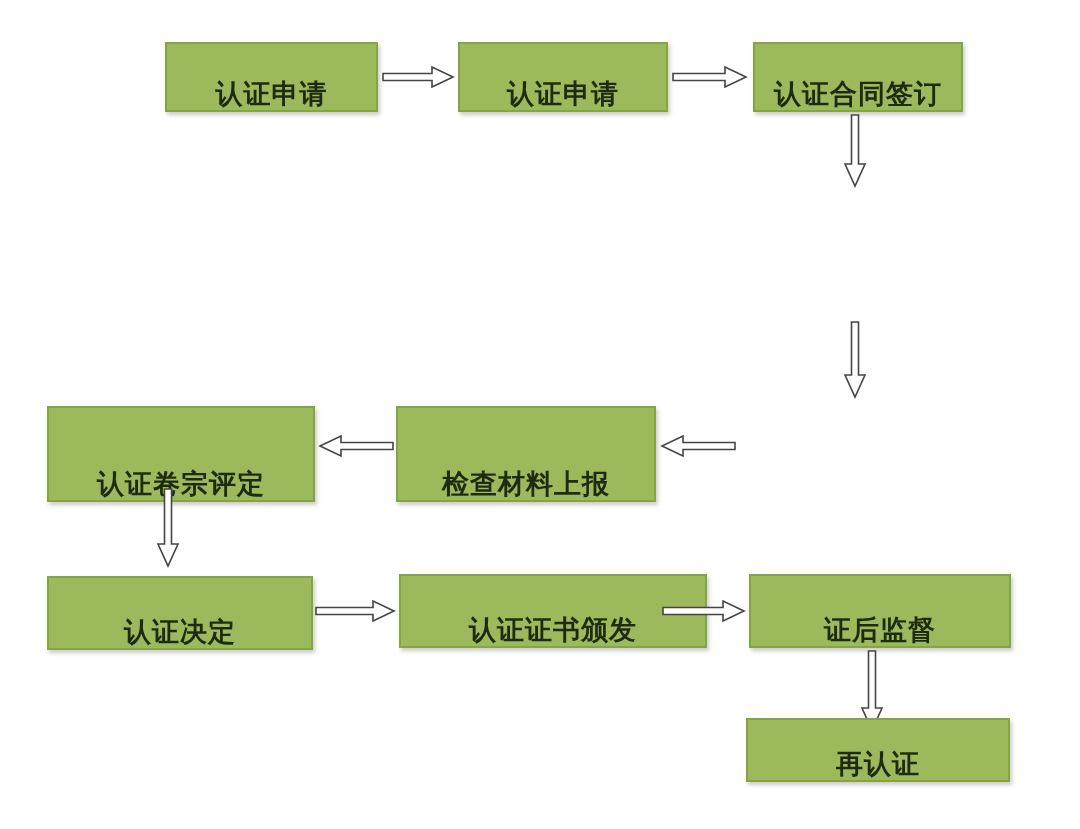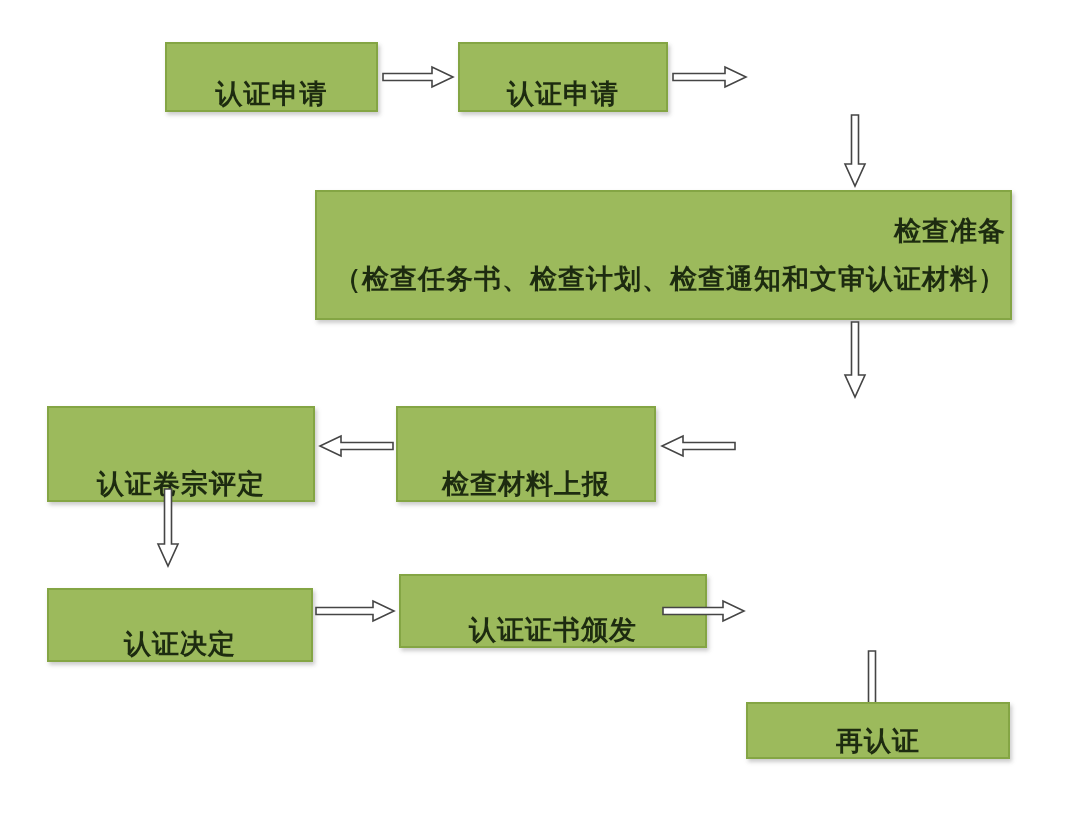--- a/index.html
+++ b/index.html
@@ -64,29 +64,28 @@
   </svg>
 
   <div class="node" style="left:458px; top:42px; width:210px; height:70px">
     <span>认证申请</span>
   </div>
 
   <svg class="arrow" style="left:672px; top:64px" width="76" height="26" viewBox="0 0 76 26">
     <polygon points="1,9.5 53,9.5 53,3 74,13 53,23 53,16.5 1,16.5"></polygon>
   </svg>
 
+  <div class="node" style="left:753px; top:42px; width:210px; height:70px">
+    <span>认证合同签订</span>
+  </div>
 
   <svg class="arrow" style="left:842px; top:114px" width="26" height="74" viewBox="0 0 26 74">
     <polygon points="9.5,1 9.5,50 3,50 13,72 23,50 16.5,50 16.5,1"></polygon>
   </svg>
 
-  <div class="node prep" style="left:315px; top:190px; width:697px; height:130px">
-    <div>检查准备</div>
-    <div>（检查任务书、检查计划、检查通知和文审认证材料）</div>
-  </div>
 
   <svg class="arrow" style="left:842px; top:321px" width="26" height="78" viewBox="0 0 26 78">
     <polygon points="9.5,1 9.5,54 3,54 13,76 23,54 16.5,54 16.5,1"></polygon>
   </svg>
 
 
   <svg class="arrow left" style="left:660px; top:433px" width="76" height="26" viewBox="0 0 76 26">
     <polygon points="1,9.5 53,9.5 53,3 74,13 53,23 53,16.5 1,16.5"></polygon>
   </svg>
 
@@ -99,38 +98,41 @@
   </svg>
 
   <div class="node" style="left:47px; top:406px; width:268px; height:96px">
     <span>认证卷宗评定</span>
   </div>
 
   <svg class="arrow" style="left:155px; top:488px" width="26" height="80" viewBox="0 0 26 80">
     <polygon points="9.5,1 9.5,56 3,56 13,78 23,56 16.5,56 16.5,1"></polygon>
   </svg>
 
-  <div class="node" style="left:47px; top:588px; width:266px; height:74px">
+  <div class="node" style="left:47px; top:576px; width:266px; height:74px">
     <span>认证决定</span>
   </div>
 
   <svg class="arrow" style="left:315px; top:598px" width="81" height="26" viewBox="0 0 81 26">
     <polygon points="1,9.5 58,9.5 58,3 79,13 58,23 58,16.5 1,16.5"></polygon>
   </svg>
 
   <div class="node" style="left:399px; top:574px; width:308px; height:74px">
     <span>认证证书颁发</span>
   </div>
 
   <svg class="arrow" style="left:662px; top:598px" width="84" height="26" viewBox="0 0 84 26">
     <polygon points="1,9.5 61,9.5 61,3 82,13 61,23 61,16.5 1,16.5"></polygon>
   </svg>
 
+  <div class="node" style="left:749px; top:574px; width:262px; height:74px">
+    <span>证后监督</span>
+  </div>
 
   <svg class="arrow" style="left:859px; top:650px" width="26" height="82" viewBox="0 0 26 82">
     <polygon points="9.5,1 9.5,58 3,58 13,80 23,58 16.5,58 16.5,1"></polygon>
   </svg>
 
-  <div class="node" style="left:746px; top:702px; width:264px; height:57px">
+  <div class="node" style="left:746px; top:718px; width:264px; height:64px">
     <span>再认证</span>
   </div>
 
 </div>
 
 </body></html>

